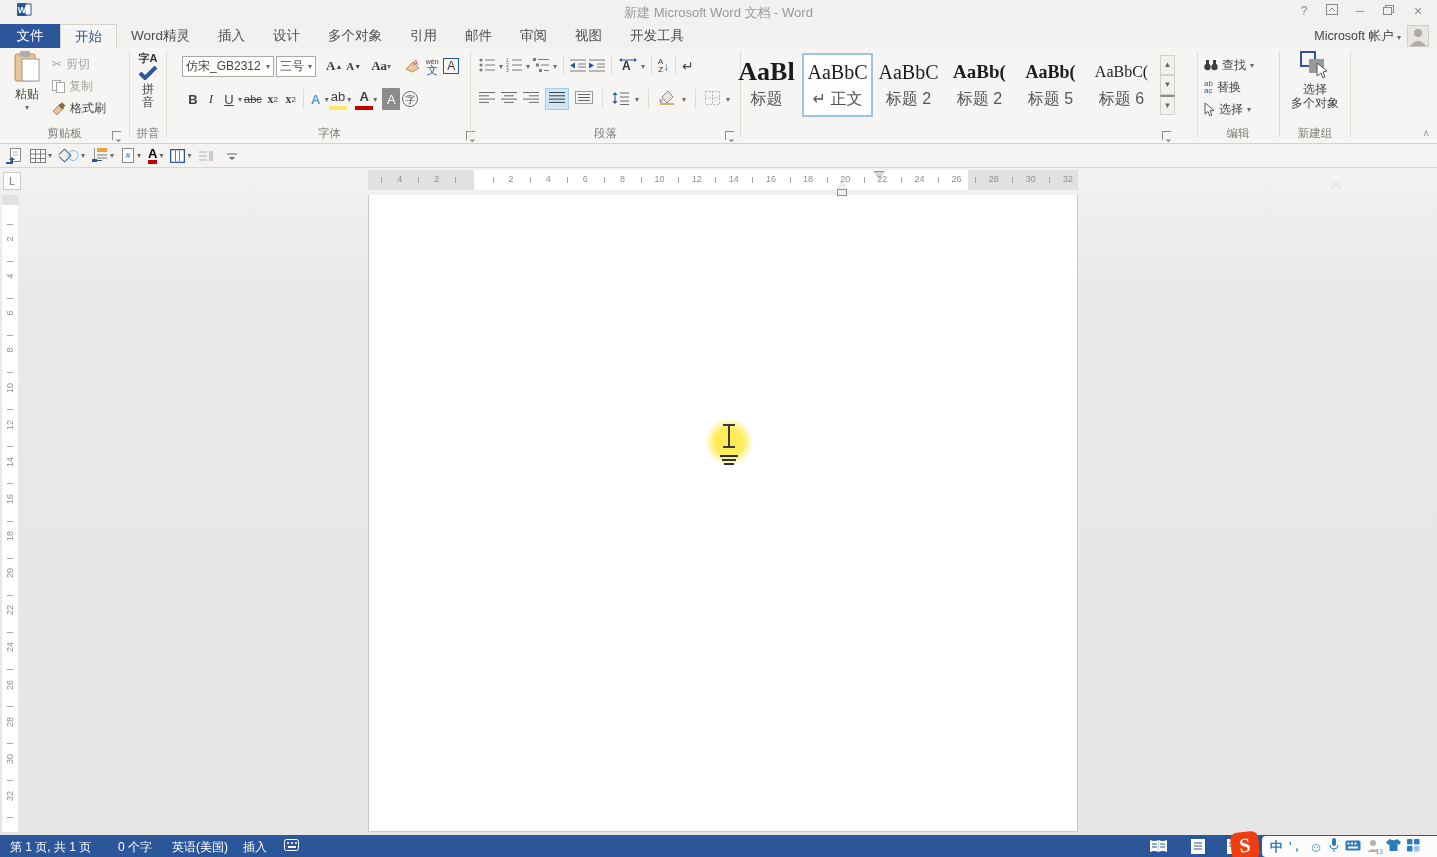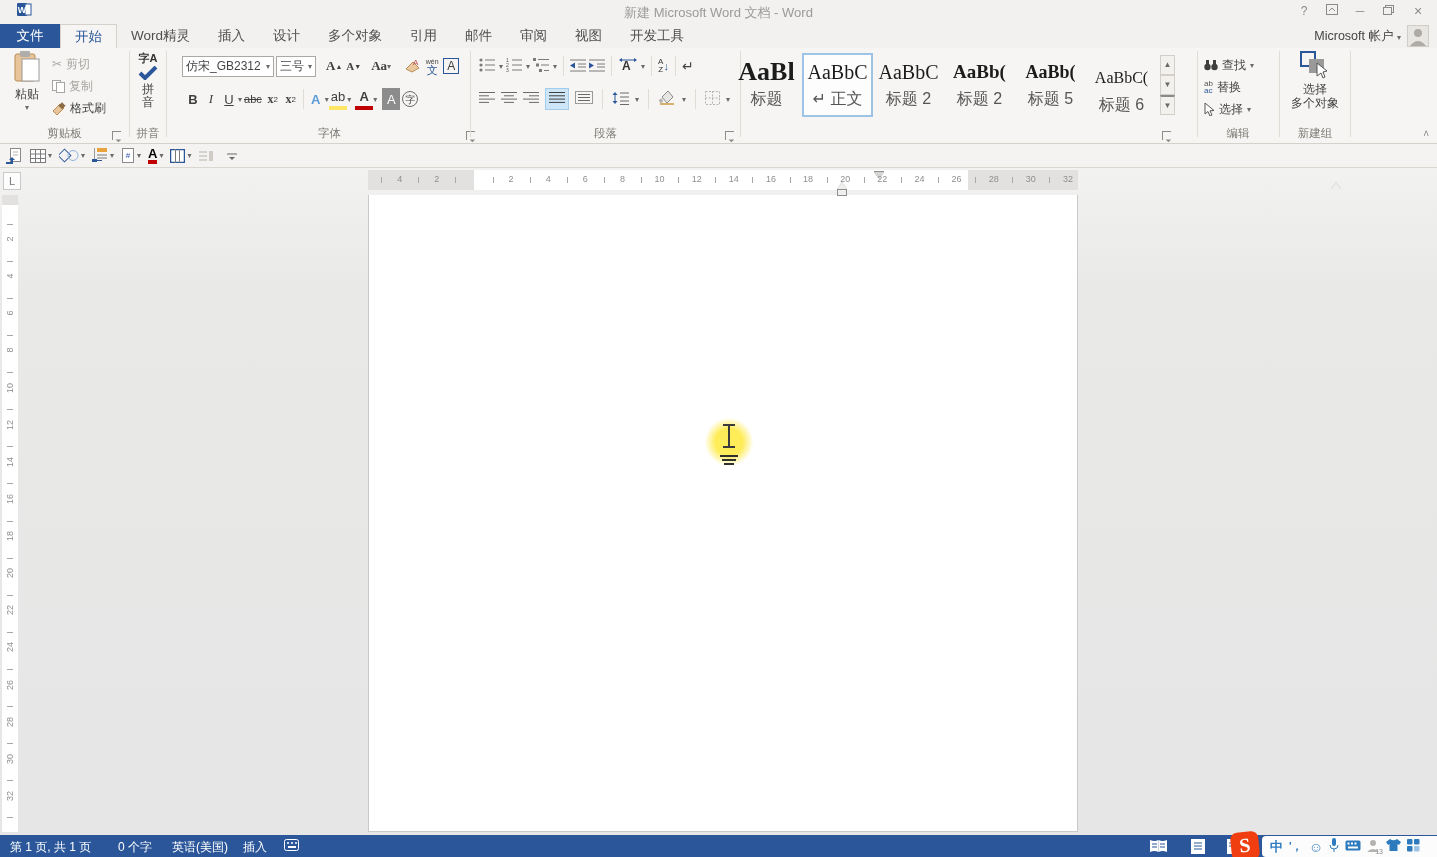--- a/index.html
+++ b/index.html
@@ -417,21 +417,21 @@
     </div>
     <div class="style-item" style="left:223px;">
       <div class="style-prev" style="font-size:19px; font-weight:bold;">AaBb(</div>
       <div class="style-name">标题 2</div>
     </div>
     <div class="style-item" style="left:294px;">
       <div class="style-prev" style="font-size:18px; font-weight:bold;">AaBb(</div>
       <div class="style-name">标题 5</div>
     </div>
     <div class="style-item" style="left:365px;">
-      <div class="style-prev" style="font-size:16px;margin-top:6px;">AaBbC(</div>
+      <div class="style-prev" style="font-size:16px;">AaBbC(</div>
       <div class="style-name">标题 6</div>
     </div>
     <div class="sgbtn" style="top:7px; left:437px;">▲</div>
     <div class="sgbtn" style="top:27px; left:437px;">▼</div>
     <div class="sgbtn" style="top:47px; left:437px; border-top:2px solid #8a8a8a;">▼</div>
     <div class="launcher" style="right:8px;">
         <i></i>
       </div>
   </div>
   <div class="gsep" style="left:1197px;"></div>

